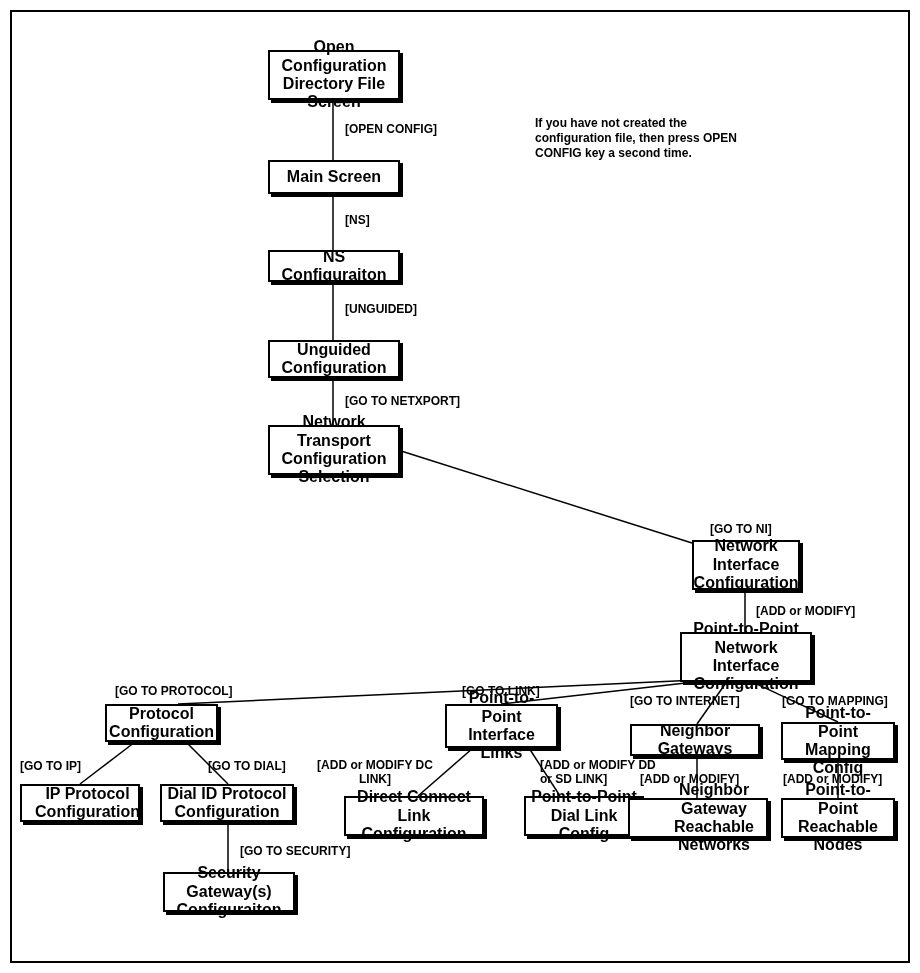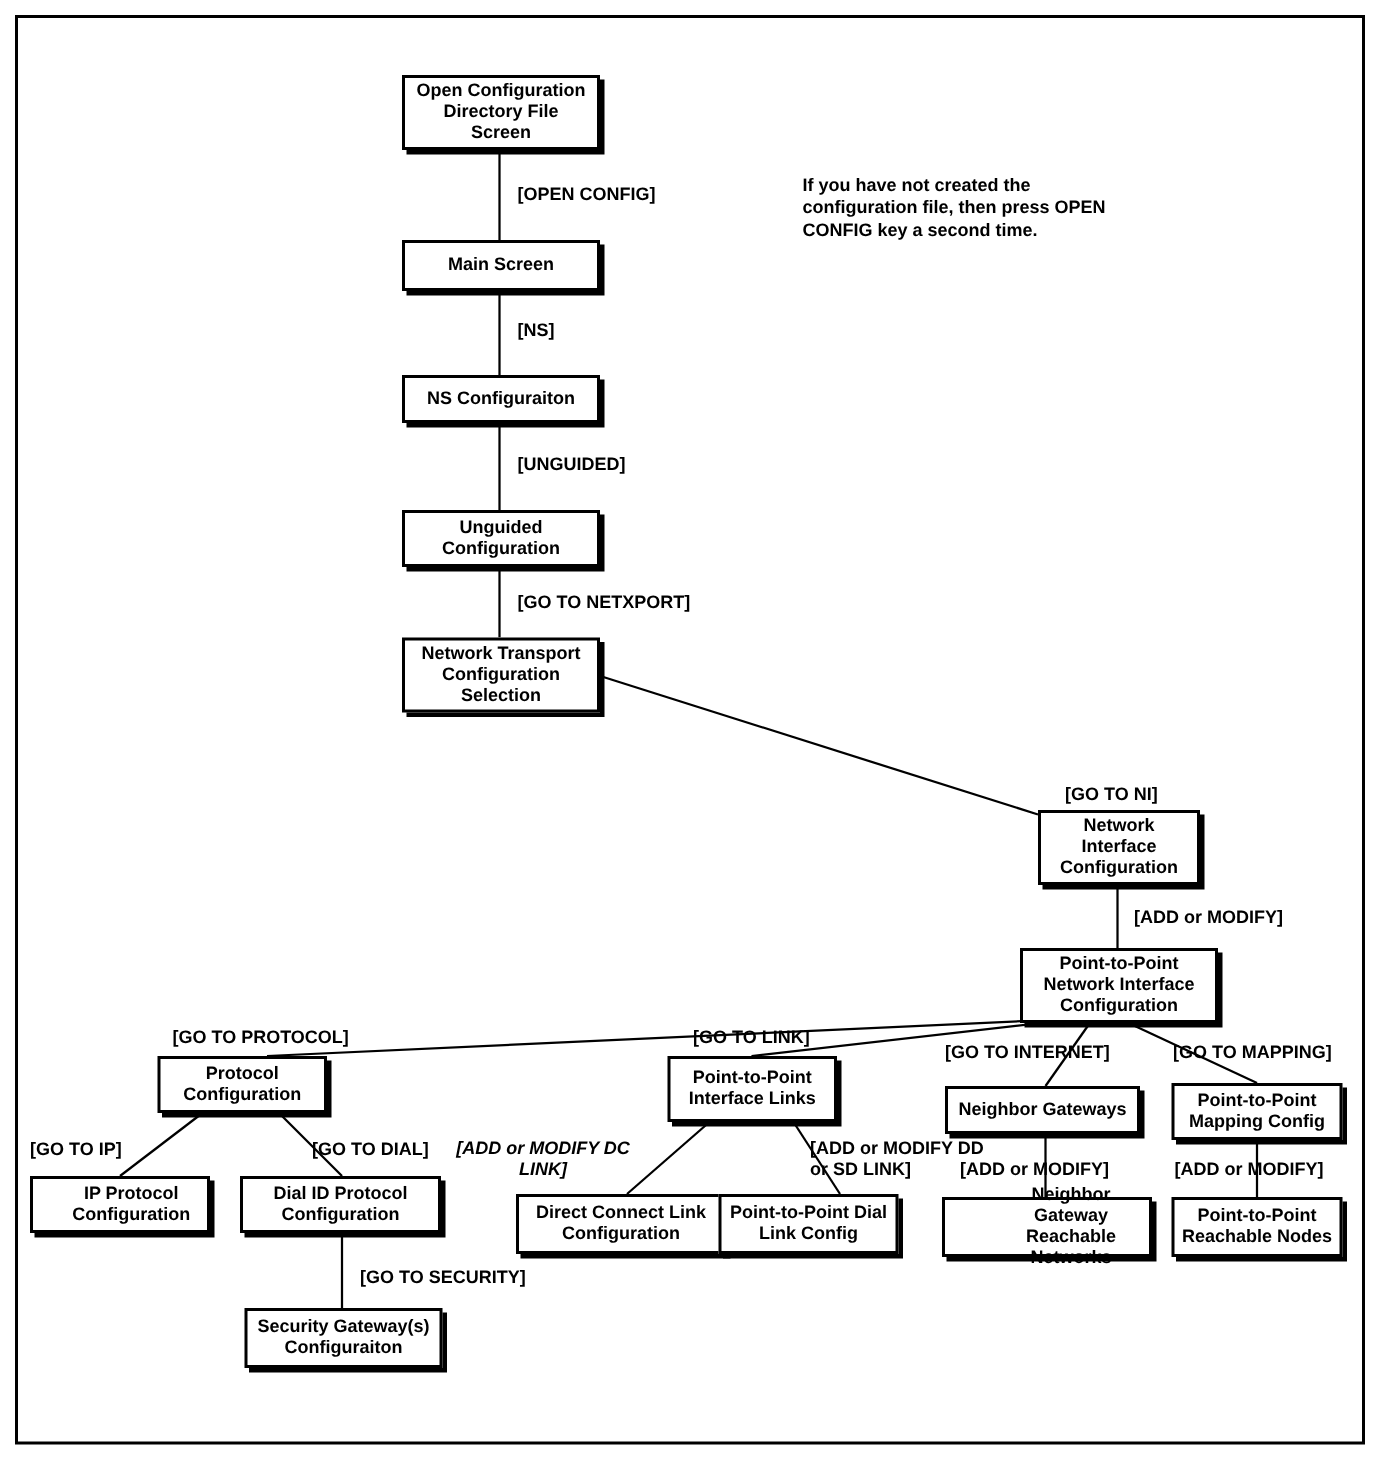--- a/index.html
+++ b/index.html
@@ -29,21 +29,21 @@
     top: 0;
     width: 920px;
     height: 973px;
     pointer-events: none;
   }
   .node {
     position: absolute;
     background: #fff;
     border: 2px solid #000;
     box-shadow: 3px 3px 0 #000;
-    font-size: 12px;
+    font-size: 16px;
     font-weight: 700;
     line-height: 1.15;
     text-align: center;
     display: flex;
     align-items: center;
     justify-content: center;
     padding: 2px 4px;
     box-sizing: border-box;
   }
   .edge-label {
@@ -121,39 +121,39 @@
   <div class="node" style="left:630px; top:724px; width:130px; height:32px;">Neighbor Gateways</div>
 
   <div class="node" style="left:781px; top:722px; width:114px; height:38px;">Point-to-Point Mapping Config</div>
 
   <div class="node" style="left:20px; top:784px; width:120px; height:38px;padding-left:19px;">IP Protocol Configuration</div>
 
   <div class="node" style="left:160px; top:784px; width:134px; height:38px;">Dial ID Protocol Configuration</div>
 
   <div class="node" style="left:344px; top:796px; width:140px; height:40px;">Direct Connect Link Configuration</div>
 
-  <div class="node" style="left:479px; top:796px; width:120px; height:40px;">Point-to-Point Dial Link Config</div>
+  <div class="node" style="left:524px; top:796px; width:120px; height:40px;">Point-to-Point Dial Link Config</div>
 
   <div class="node" style="left:628px; top:798px; width:140px; height:40px;padding-left:36px;">Neighbor Gateway Reachable Networks</div>
 
   <div class="node" style="left:781px; top:798px; width:114px; height:40px;">Point-to-Point Reachable Nodes</div>
 
   <div class="node" style="left:163px; top:872px; width:132px; height:40px;">Security Gateway(s) Configuraiton</div>
 
   <div class="edge-label" style="left:345px; top:122px;">[OPEN CONFIG]</div>
   <div class="edge-label" style="left:345px; top:213px;">[NS]</div>
   <div class="edge-label" style="left:345px; top:302px;">[UNGUIDED]</div>
   <div class="edge-label" style="left:345px; top:394px;">[GO TO NETXPORT]</div>
   <div class="edge-label" style="left:698px; top:522px;padding-left:12px;">[GO TO NI]</div>
   <div class="edge-label" style="left:756px; top:604px;">[ADD or MODIFY]</div>
   <div class="edge-label" style="left:115px; top:684px;">[GO TO PROTOCOL]</div>
   <div class="edge-label" style="left:462px; top:684px;">[GO TO LINK]</div>
   <div class="edge-label" style="left:630px; top:694px;">[GO TO INTERNET]</div>
   <div class="edge-label" style="left:782px; top:694px;">[GO TO MAPPING]</div>
   <div class="edge-label" style="left:20px; top:759px;">[GO TO IP]</div>
   <div class="edge-label" style="left:208px; top:759px;">[GO TO DIAL]</div>
-  <div class="edge-label" style="left:302px; top:758px; width:120px; white-space:normal;font-style:italic;">[ADD or MODIFY DC LINK]</div>
+  <div class="edge-label" style="left:315px; top:758px; width:120px; white-space:normal;">[ADD or MODIFY DC LINK]</div>
   <div class="edge-label" style="left:540px; top:758px; width:120px; white-space:normal; text-align:left;">[ADD or MODIFY DD or SD LINK]</div>
   <div class="edge-label" style="left:640px; top:772px;">[ADD or MODIFY]</div>
   <div class="edge-label" style="left:783px; top:772px;">[ADD or MODIFY]</div>
   <div class="edge-label" style="left:240px; top:844px;">[GO TO SECURITY]</div>
 
 </div>
 
 </body></html>

